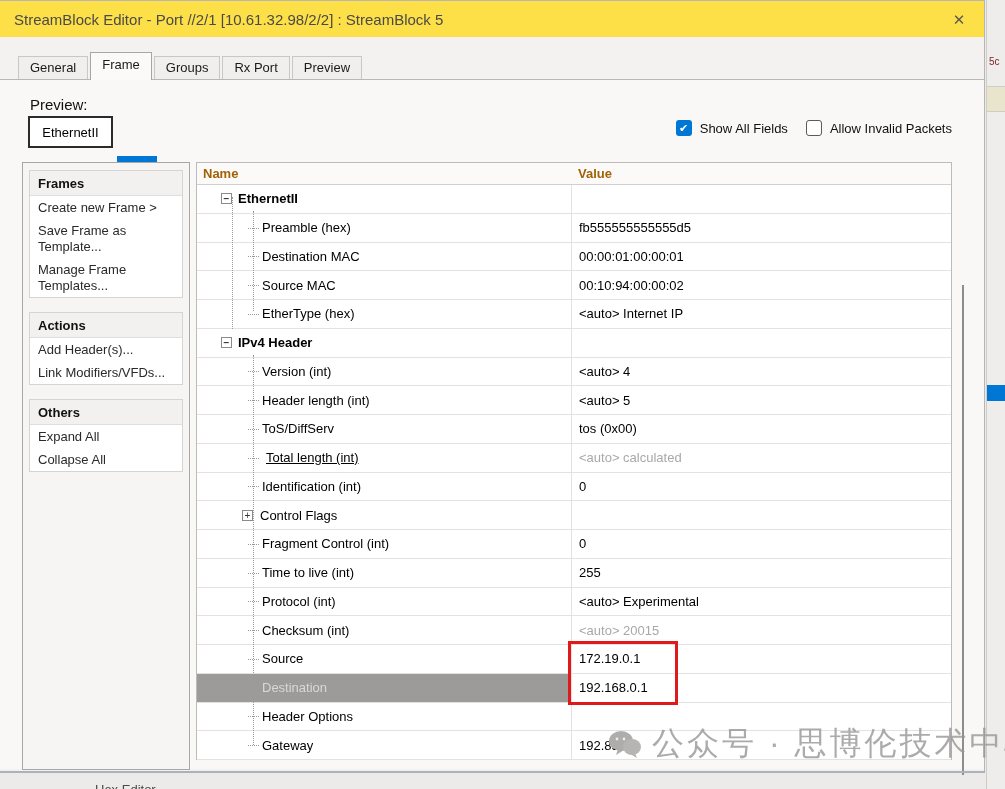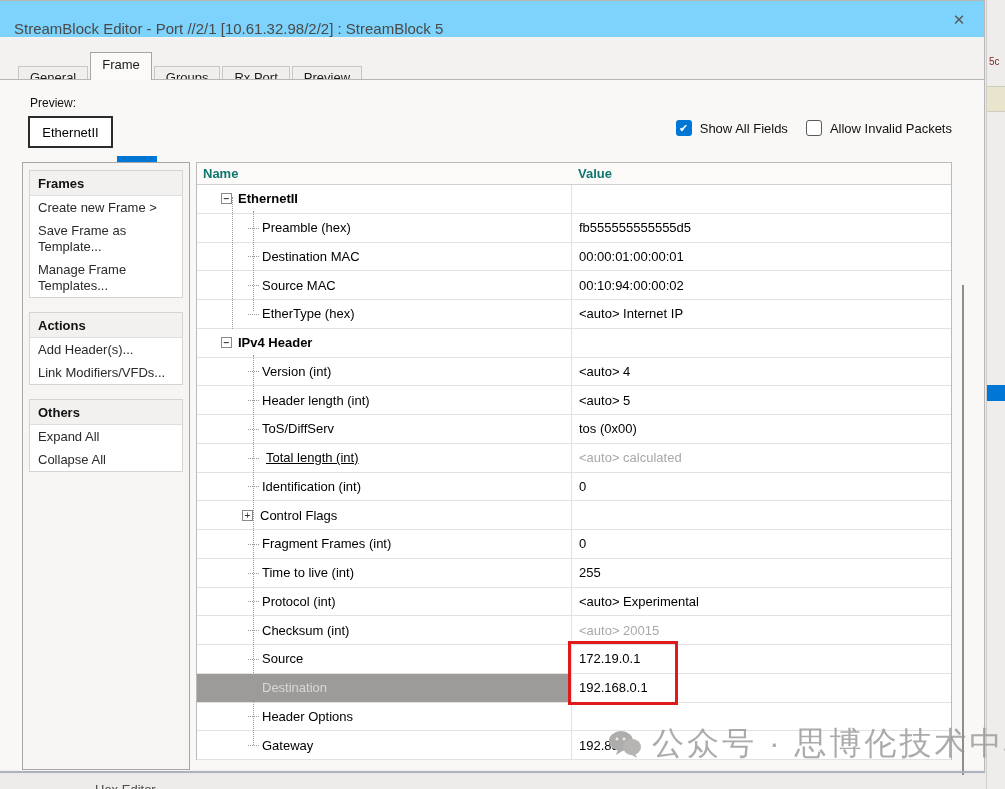--- a/index.html
+++ b/index.html
@@ -3,38 +3,38 @@
 <meta charset="utf-8">
 <style>
   * { margin:0; padding:0; box-sizing:border-box; }
   html,body { width:1005px; height:789px; overflow:hidden;
     font-family:"Liberation Sans", sans-serif; background:#eceae7; }
 
   
   .dialog { position:absolute; left:0; top:0; width:985px; height:773px;
     background:#f3f2f0; border:1px solid #b8b6b4; border-left:none; }
   .titlebar { position:absolute; left:0; top:0; right:0; height:36px;
-    background:#7dd3fc; display:flex; align-items:flex-end; }
+    background:#fde047; display:flex; align-items:center; }
   .title-text { margin-left:14px; font-size:15px; color:#4a4a4a; }
   .close-btn { position:absolute; right:14px; top:8px; width:22px; height:22px;
     display:flex; align-items:center; justify-content:center;
     color:#5a5a5a; font-size:15px; cursor:default; }
 
   
   .tabbar { position:absolute; left:18px; top:51px; height:28px; display:flex; align-items:flex-end; }
-  .tab { height:14px; padding:3px 11px 3px; font-size:13px; color:#1a1a1a;
+  .tab { height:24px; padding:3px 11px 3px; font-size:13px; color:#1a1a1a;
     background:#f0efed; border:1px solid #c9c7c5; border-bottom:none; margin-right:2px; }
   .tab.active { height:28px; background:#fbfaf9; position:relative; z-index:2;
     border:1px solid #a8a6a4; border-bottom:none; padding-top:4px; }
 
   
   .content { position:absolute; left:0; top:78px; right:0; bottom:3px;
     background:#f9f8f6; border-top:1px solid #b9b7b5; }
 
-  .preview-label { position:absolute; left:30px; top:16px; font-size:12px; color:#111; }
+  .preview-label { position:absolute; left:30px; top:16px; font-size:15px; color:#111; }
   .hdr-btn { position:absolute; top:36px; height:32px; font-size:13px;
     display:flex; align-items:center; justify-content:center; }
   .hdr-btn.outline { left:28px; width:85px; background:#fff; color:#000;
     border:2px solid #2b2b2b; }
   .hdr-btn.blue { left:117px; width:40px; background:#0077d4; color:#fff; border:none;margin-top:40px; }
 
   .options { position:absolute; right:32px; top:40px; display:flex; align-items:center; gap:18px; }
   .opt { display:flex; align-items:center; gap:8px; font-size:13px; color:#111; }
   .cb { width:16px; height:16px; border-radius:3px; display:flex; align-items:center;
     justify-content:center; font-size:11px; }
@@ -46,21 +46,21 @@
     background:#f6f5f4; border:1px solid #a9a7a5; padding:7px 6px; }
   .side-box { background:#fff; border:1px solid #d6d4d2; margin-bottom:14px; }
   .side-head { font-size:13px; font-weight:bold; color:#111; background:#f2f1ef;
     border-bottom:1px solid #e0dedc; padding:5px 8px 4px; }
   .side-item { font-size:13px; color:#2a2a2a; padding:4px 8px 3px; line-height:16px; cursor:default; }
 
   
   .grid { position:absolute; left:196px; top:82px; width:756px; height:598px;
     background:#fff; border:1px solid #bdbbb9; }
   .grid-head { height:22px; border-bottom:1px solid #d2d0ce; display:flex;
-    background:#fbfaf9; font-size:13px; font-weight:bold; color:#0f766e; }
+    background:#fbfaf9; font-size:13px; font-weight:bold; color:#a16207; }
   .gh-name { width:375px; padding:3px 0 0 6px; }
   .gh-value { padding:3px 0 0 6px; }
   .grid-body { position:relative; }
   .grow { height:28.75px; display:flex; border-bottom:1px solid #e4e2e0; font-size:13px; }
   .cell-name { width:375px; border-right:1px solid #e4e2e0; display:flex; align-items:center;
     position:relative; color:#000; }
   .cell-value { flex:1; display:flex; align-items:center; padding-left:7px; color:#000; }
   .cell-value.muted { color:#a8a8a8; }
   .grow.group .cell-name { font-weight:bold; }
   .expander { width:11px; height:11px; border:1px solid #8a8a8a; background:#fff;
@@ -247,21 +247,21 @@
           <div class="grow">
             <div class="cell-name">
               <span class="expander" style="margin-left: 45px;">+</span>
               <span class="lbl" style="margin-left: 7px;">Control Flags</span>
             </div>
             <div class="cell-value"></div>
           </div>
           <div class="grow">
             <div class="cell-name">
               <span class="conn" style="margin-left: 51px;"></span>
-              <span class="lbl" style="margin-left: 3px;">Fragment Frames (int)</span>
+              <span class="lbl" style="margin-left: 3px;">Fragment Control (int)</span>
             </div>
             <div class="cell-value">0</div>
           </div>
           <div class="grow">
             <div class="cell-name">
               <span class="conn" style="margin-left: 51px;"></span>
               <span class="lbl" style="margin-left: 3px;">Time to live (int)</span>
             </div>
             <div class="cell-value">255</div>
           </div>

